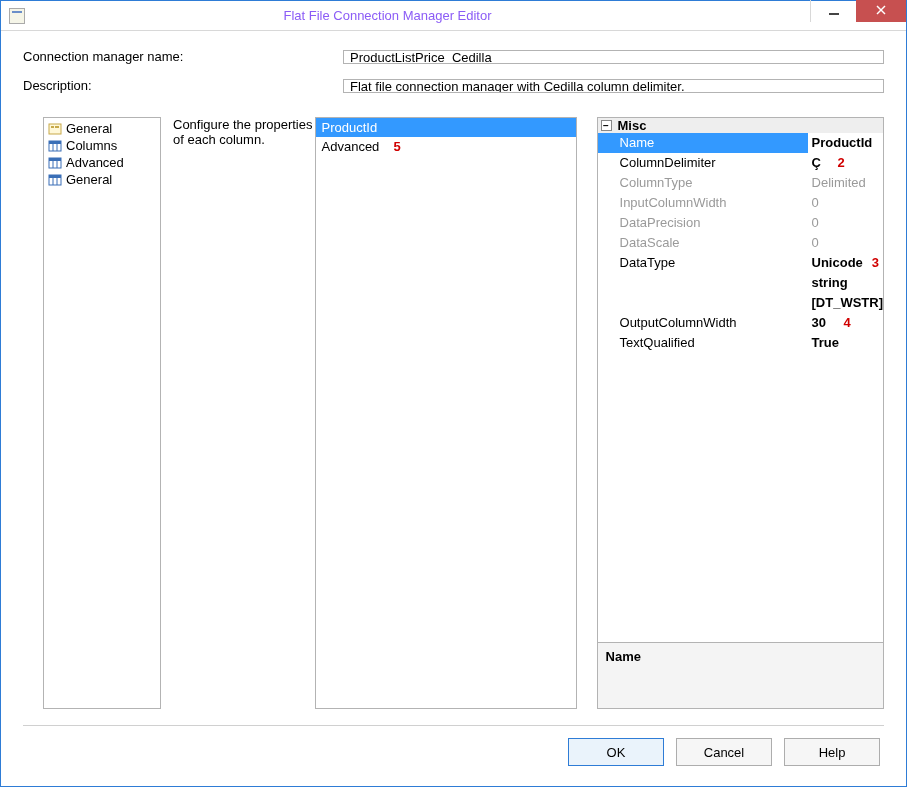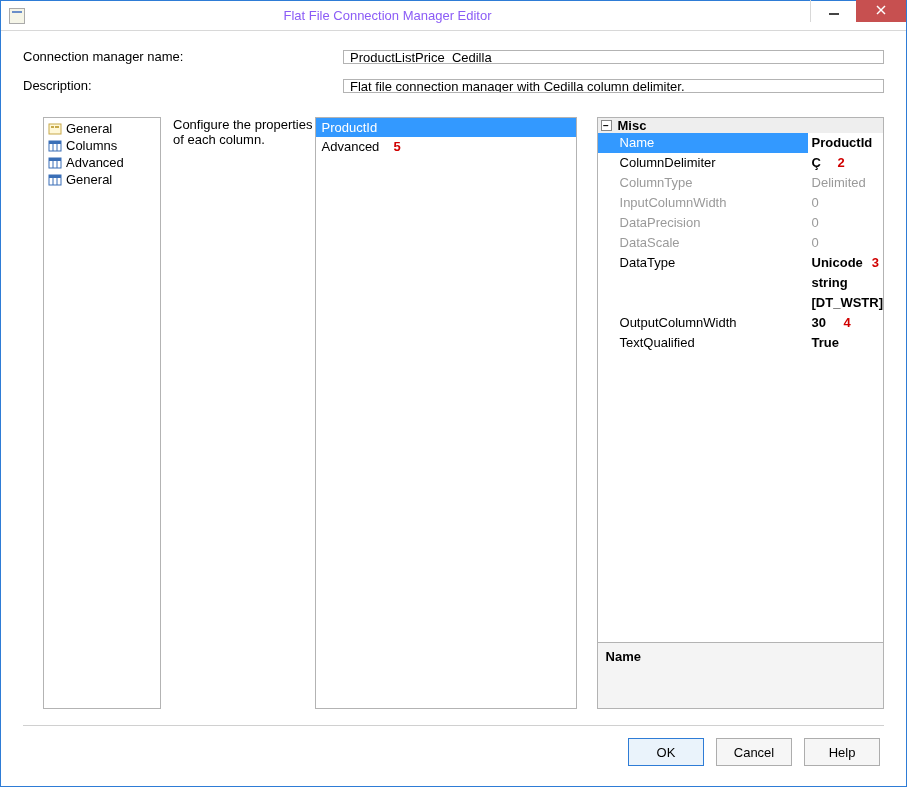--- a/index.html
+++ b/index.html
@@ -236,21 +236,21 @@
     margin: 16px 0 12px 0;
   }
   .dialog-buttons {
     display: flex;
     justify-content: flex-end;
     gap: 12px;
     padding-right: 4px;
     padding-bottom: 6px;
   }
   .dlg-btn {
-    width: 76px;
+    width: 96px;
     height: 28px;
     border: 1px solid #adadad;
     background: #f6f6f6;
     font-family: inherit;
     font-size: 13px;
   }
   .dlg-btn.primary {
     border: 1px solid #2e7cd6;
     background: #eaf3fb;
   }

